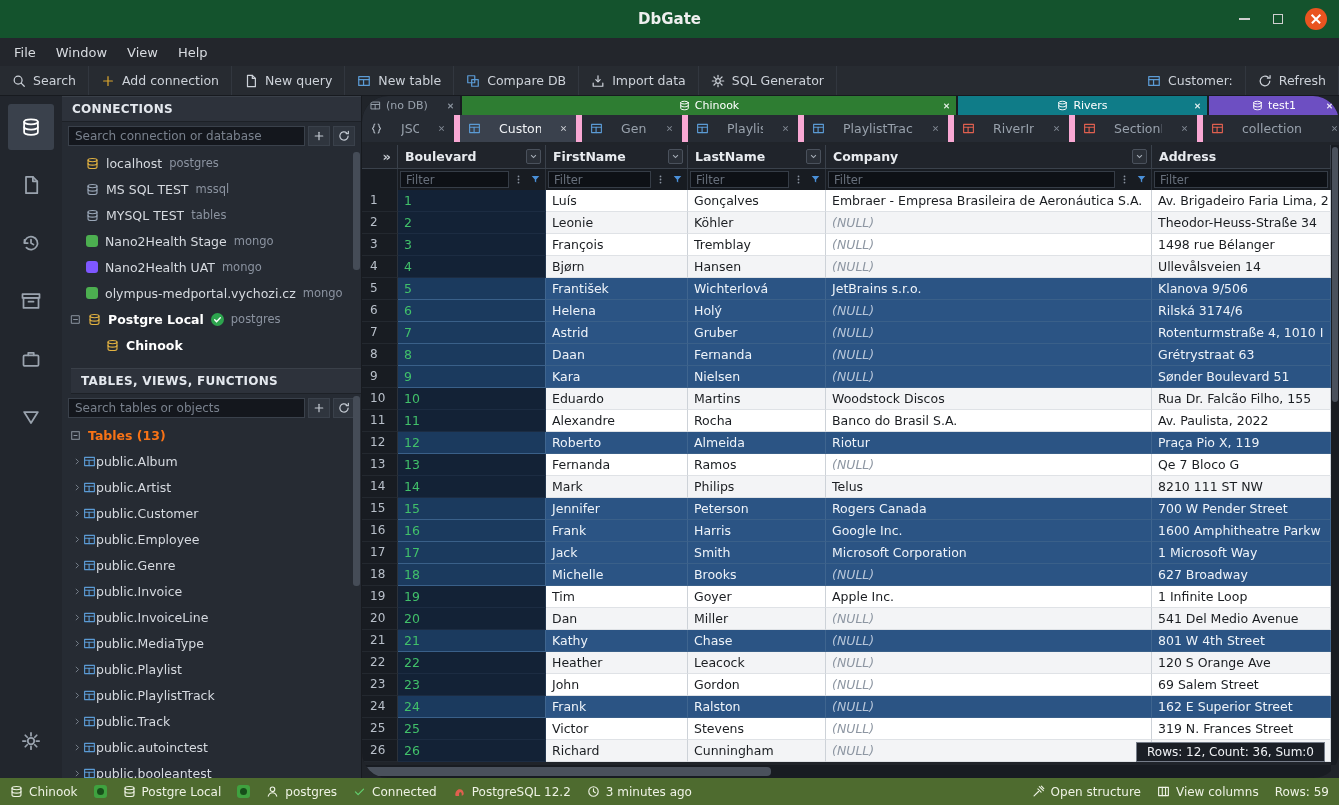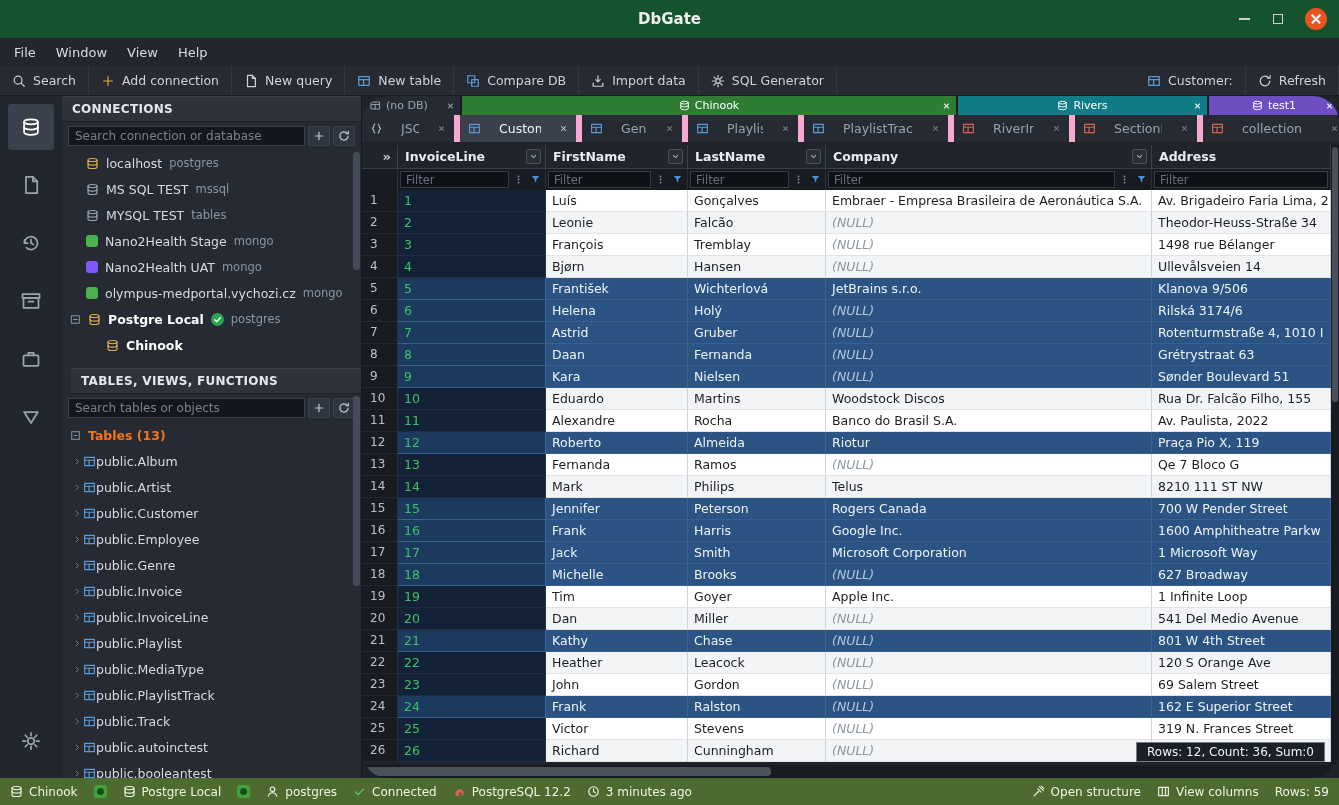--- a/index.html
+++ b/index.html
@@ -548,36 +548,36 @@
                 <path d="M6 4.5 9.5 8 6 11.5"></path>
               </svg>
             </span>
             <span class="ic" style="color:#5b9bd5">
               <svg width="13" height="13" viewBox="0 0 16 16" fill="none" stroke="currentColor" stroke-width="1.4" stroke-linecap="round" stroke-linejoin="round">
                 <rect x="2" y="3" width="12" height="10"></rect>
                 <line x1="2" y1="6.5" x2="14" y2="6.5"></line>
                 <line x1="7.5" y1="6.5" x2="7.5" y2="13"></line>
               </svg>
             </span>
-            <span class="nm">public.Playlist</span>
+            <span class="nm">public.MediaType</span>
           </div>
           <div class="tbl-item">
             <span class="ic" style="color:#79818d">
               <svg width="11" height="11" viewBox="0 0 16 16" fill="none" stroke="currentColor" stroke-width="1.4" stroke-linecap="round" stroke-linejoin="round">
                 <path d="M6 4.5 9.5 8 6 11.5"></path>
               </svg>
             </span>
             <span class="ic" style="color:#5b9bd5">
               <svg width="13" height="13" viewBox="0 0 16 16" fill="none" stroke="currentColor" stroke-width="1.4" stroke-linecap="round" stroke-linejoin="round">
                 <rect x="2" y="3" width="12" height="10"></rect>
                 <line x1="2" y1="6.5" x2="14" y2="6.5"></line>
                 <line x1="7.5" y1="6.5" x2="7.5" y2="13"></line>
               </svg>
             </span>
-            <span class="nm">public.MediaType</span>
+            <span class="nm">public.Playlist</span>
           </div>
           <div class="tbl-item">
             <span class="ic" style="color:#79818d">
               <svg width="11" height="11" viewBox="0 0 16 16" fill="none" stroke="currentColor" stroke-width="1.4" stroke-linecap="round" stroke-linejoin="round">
                 <path d="M6 4.5 9.5 8 6 11.5"></path>
               </svg>
             </span>
             <span class="ic" style="color:#5b9bd5">
               <svg width="13" height="13" viewBox="0 0 16 16" fill="none" stroke="currentColor" stroke-width="1.4" stroke-linecap="round" stroke-linejoin="round">
                 <rect x="2" y="3" width="12" height="10"></rect>
@@ -832,21 +832,21 @@
                 <line x1="12" y1="4" x2="4" y2="12"></line>
               </svg>
             </span>
           </div>
         </div>
       <div class="grid-wrap">
         <div class="grid-inner">
           <div class="g-row g-header" id="grid-header" style="grid-template-columns: 36px 148px 142px 138px 326px 1fr;">
               <div class="g-cell gutter">»</div>
               <div class="g-cell">
-                <span>InvoiceLine</span>
+                <span>Boulevard</span>
                 <span class="hdd">
                   <svg width="11" height="11" viewBox="0 0 16 16" fill="none" stroke="currentColor" stroke-width="1.6">
                     <path d="M4.5 6l3.5 3.5L11.5 6"></path>
                   </svg>
                 </span>
               </div>
               <div class="g-cell">
                 <span>FirstName</span>
                 <span class="hdd">
                   <svg width="11" height="11" viewBox="0 0 16 16" fill="none" stroke="currentColor" stroke-width="1.6">
@@ -946,21 +946,21 @@
                 <div class="g-cell idcol">1</div>
                 <div class="g-cell">Luís</div>
                 <div class="g-cell">Gonçalves</div>
                 <div class="g-cell">Embraer - Empresa Brasileira de Aeronáutica S.A.</div>
                 <div class="g-cell">Av. Brigadeiro Faria Lima, 2</div>
               </div>
               <div class="g-row data-row" style="grid-template-columns:36px 148px 142px 138px 326px 1fr">
                 <div class="g-cell gutter">2</div>
                 <div class="g-cell idcol">2</div>
                 <div class="g-cell">Leonie</div>
-                <div class="g-cell">Falcão</div>
+                <div class="g-cell">Köhler</div>
                 <div class="g-cell"><span class="null">(NULL)</span></div>
                 <div class="g-cell">Theodor-Heuss-Straße 34</div>
               </div>
               <div class="g-row data-row" style="grid-template-columns:36px 148px 142px 138px 326px 1fr">
                 <div class="g-cell gutter">3</div>
                 <div class="g-cell idcol">3</div>
                 <div class="g-cell">François</div>
                 <div class="g-cell">Tremblay</div>
                 <div class="g-cell"><span class="null">(NULL)</span></div>
                 <div class="g-cell">1498 rue Bélanger</div>

